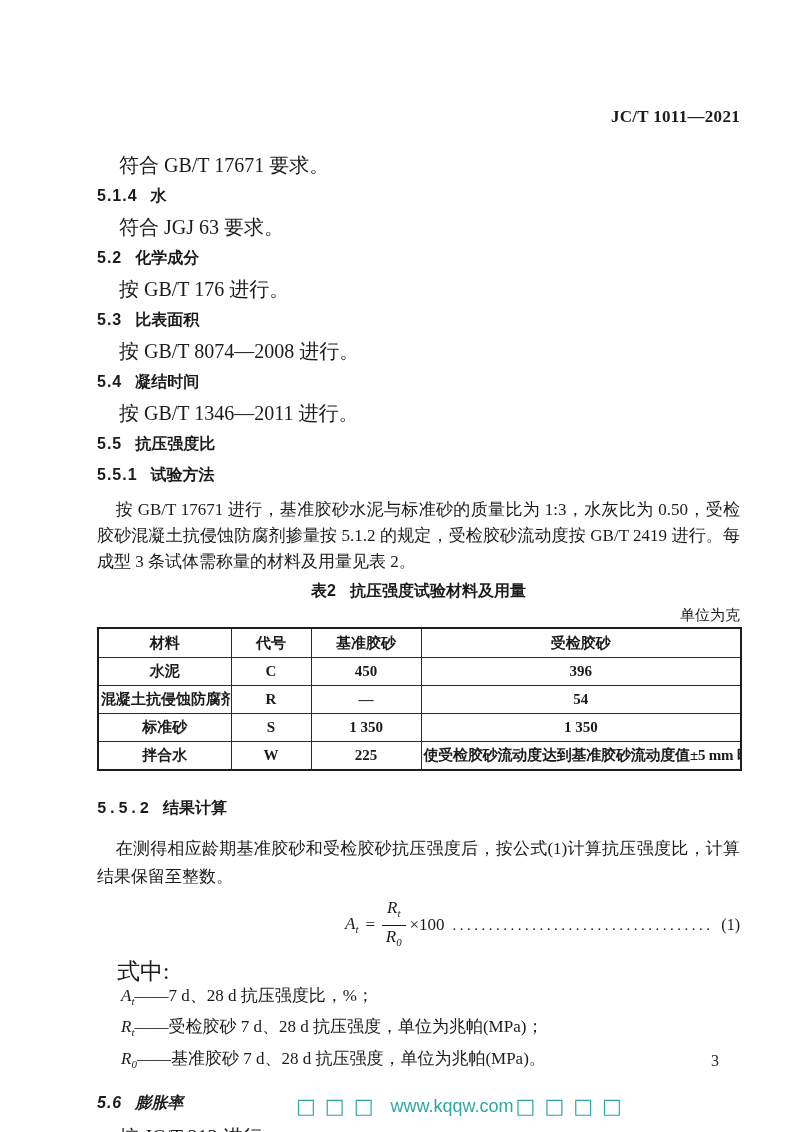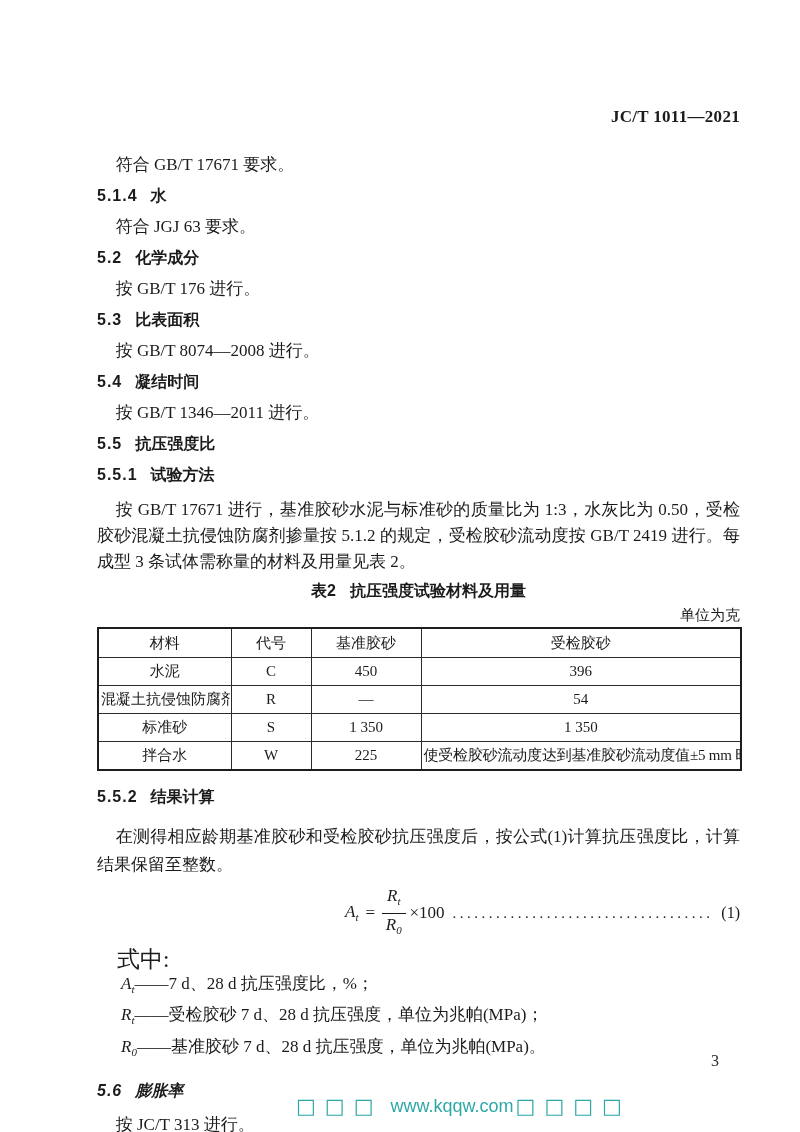--- a/index.html
+++ b/index.html
@@ -6,43 +6,43 @@
   .page {
     position:relative; width:800px; height:1132px; background:#ffffff;
     font-family:"Liberation Serif","DejaVu Serif",serif;
     color:#1b1b1b; overflow:hidden;
   }
   .doc-header {
     position:absolute; top:107px; left:97px; width:643px;
     text-align:right; font-weight:bold; font-size:17px; letter-spacing:0.3px;
   }
   .flow { position:absolute; top:144px; left:97px; width:643px; }
-  .line { line-height:20px; margin-top:11px; font-size:17px; }
+  .line { line-height:20px; margin-top:11px; font-size:20px; }
   .indent { text-indent:1.1em; }
   .hd { font-family:"Liberation Sans","DejaVu Sans",sans-serif; font-weight:700; font-size:16px; }
   .hd .num { margin-right:13px; letter-spacing:1px; }
   .para { font-size:17px; line-height:26px; text-align:justify; }
   .p-method { margin-top:12px; }
   .p-calc { margin-top:16px; line-height:28px; }
   .tbl-caption {
     margin-top:6px; text-align:center;
     font-family:Liberation Sans, sans-serif; font-weight:700; font-size:16px;
   }
   .tbl-caption .cap-label { margin-right:14px; }
   .unit-note { margin-top:4px; text-align:right; font-size:15px; line-height:18px; }
   table.t2 { margin-top:3px; border-collapse:collapse; width:643px; table-layout:fixed; }
   table.t2 td, table.t2 th {
     border:1px solid #2a2a2a; text-align:center; vertical-align:middle;
-    font-size:15px; font-weight:normal; padding:0 2px; height:27px;
+    font-size:15px; font-weight:bold; padding:0 2px; height:27px;
     white-space:nowrap; overflow:hidden;
   }
   table.t2 { border:2px solid #1d1d1d; }
   table.t2 tr.head th { height:28px; }
   td.longcell { font-size:13.5px; letter-spacing:-0.2px; }
-  .h-552 { margin-top:16px; }
+  .h-552 { margin-top:28px;font-family:Liberation Mono, monospace; }
   .formula-row {
     margin-top:10px; display:flex; align-items:center;
     padding-left:248px; font-size:17px; height:48px;
   }
   .formula-row .var { font-style:italic; font-family:"Liberation Serif",serif; }
   .formula-row sub { font-size:11px; font-style:italic; }
   .eq-sign { margin:0 7px; }
   .frac { display:inline-flex; flex-direction:column; align-items:center; line-height:19px; }
   .frac .num { border-bottom:1.4px solid #1b1b1b; padding:0 5px 1px 5px; }
   .frac .den { padding-top:1px; }

